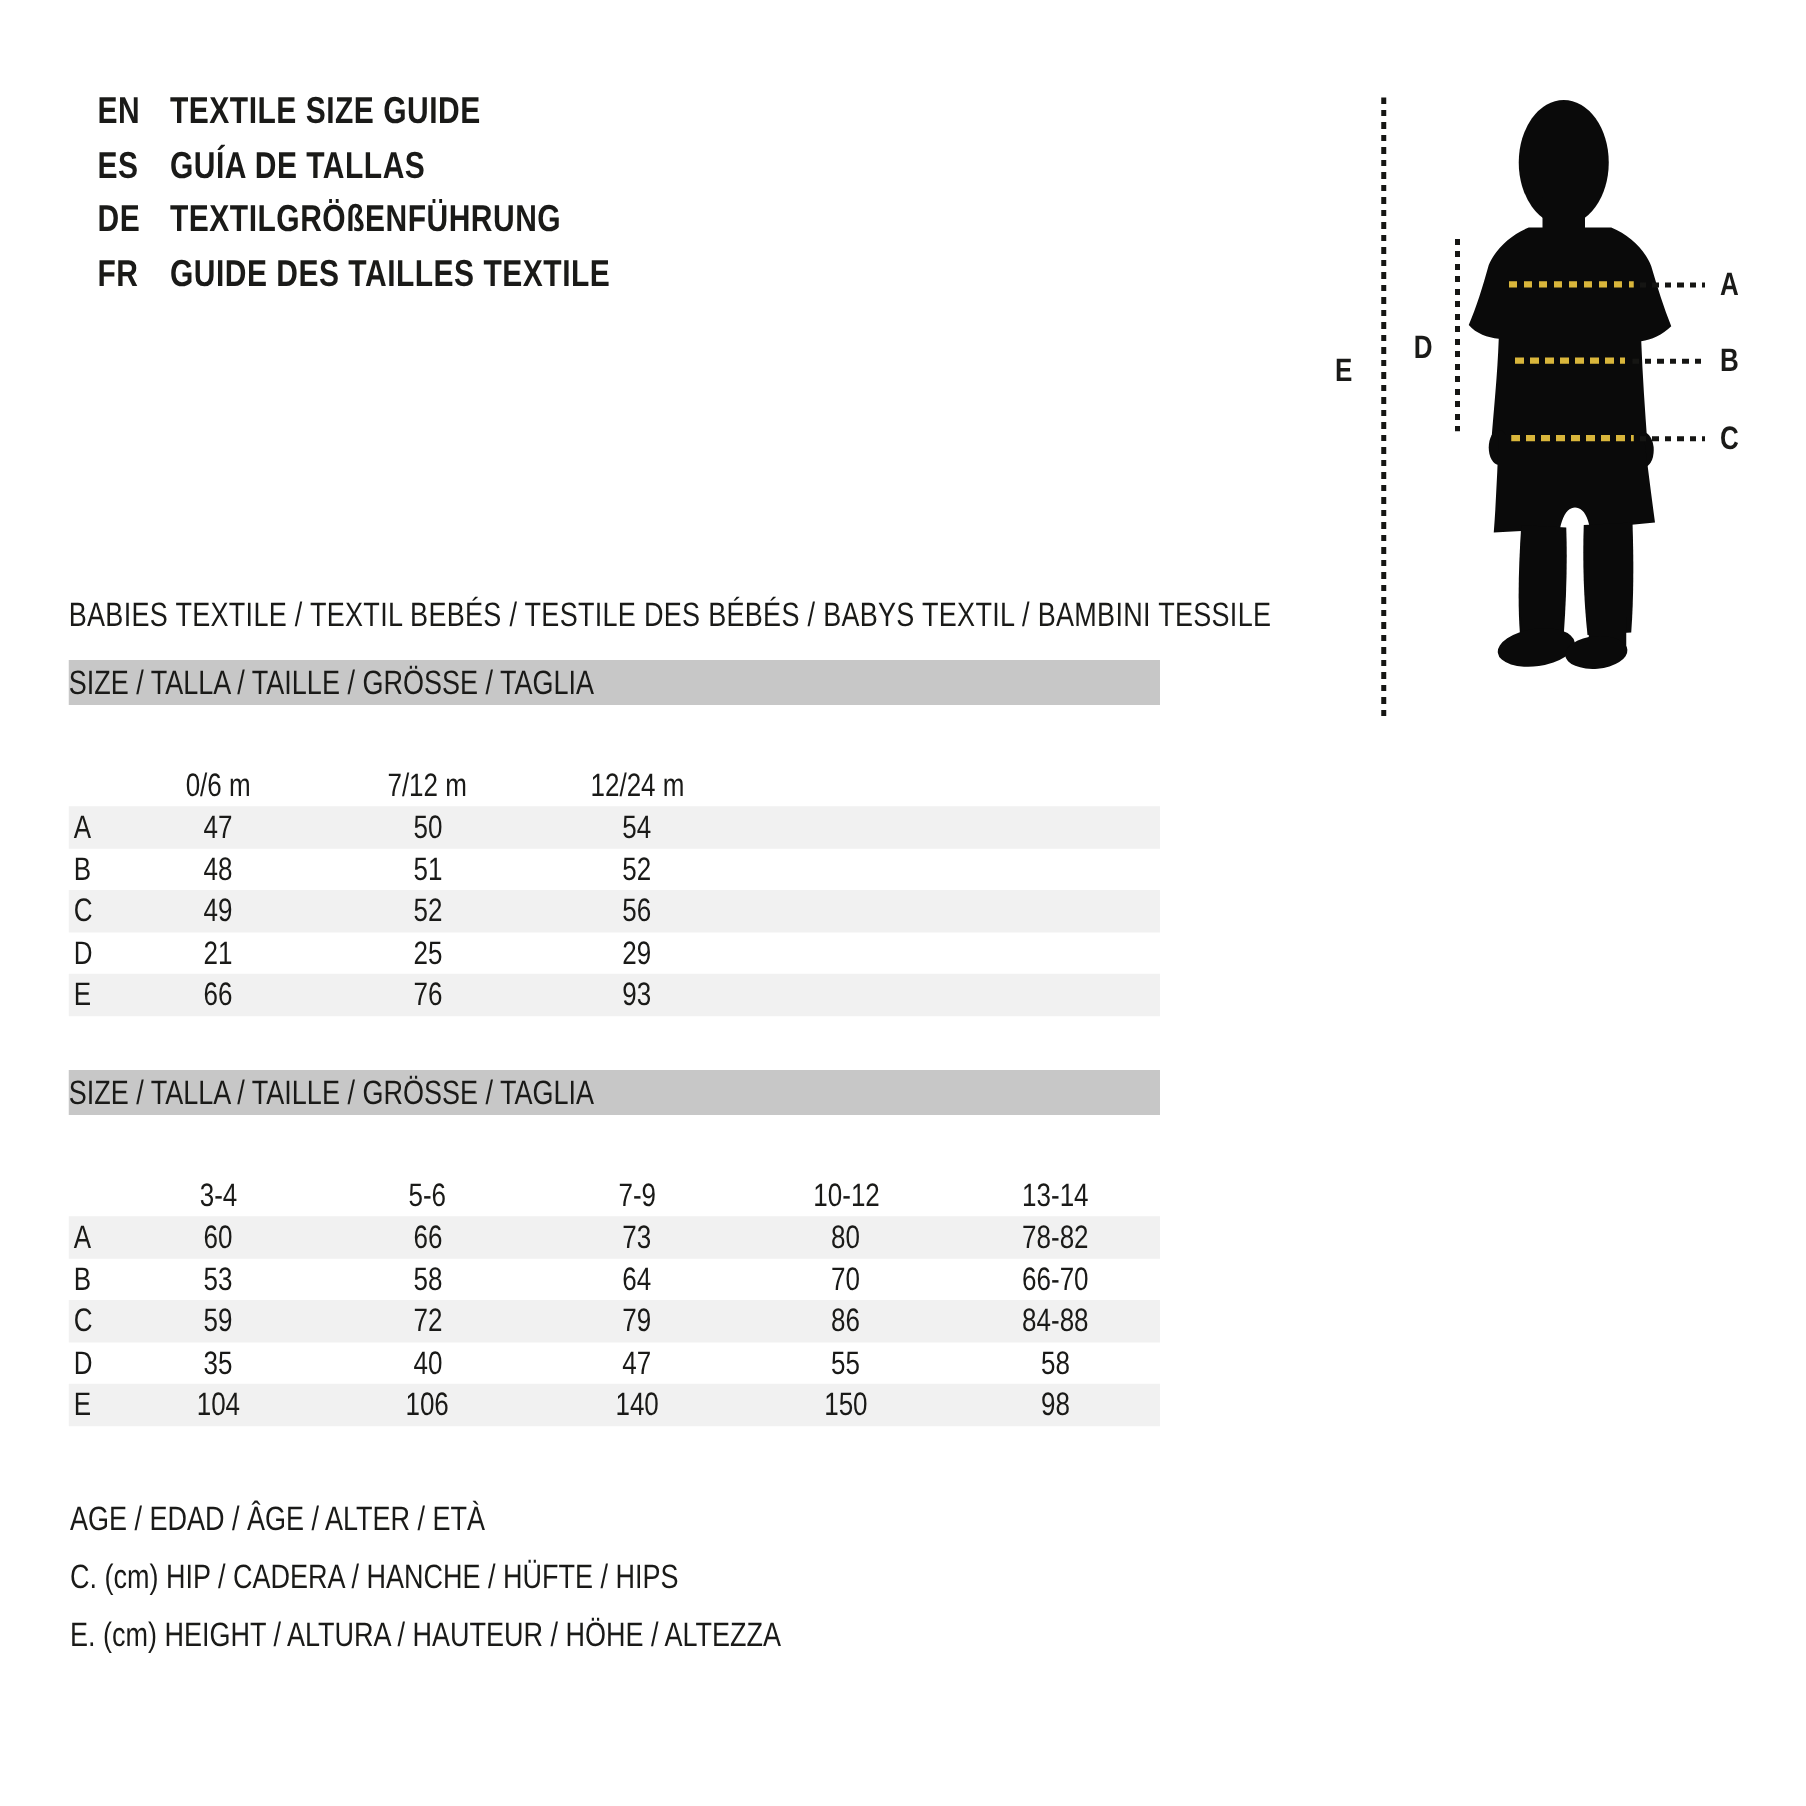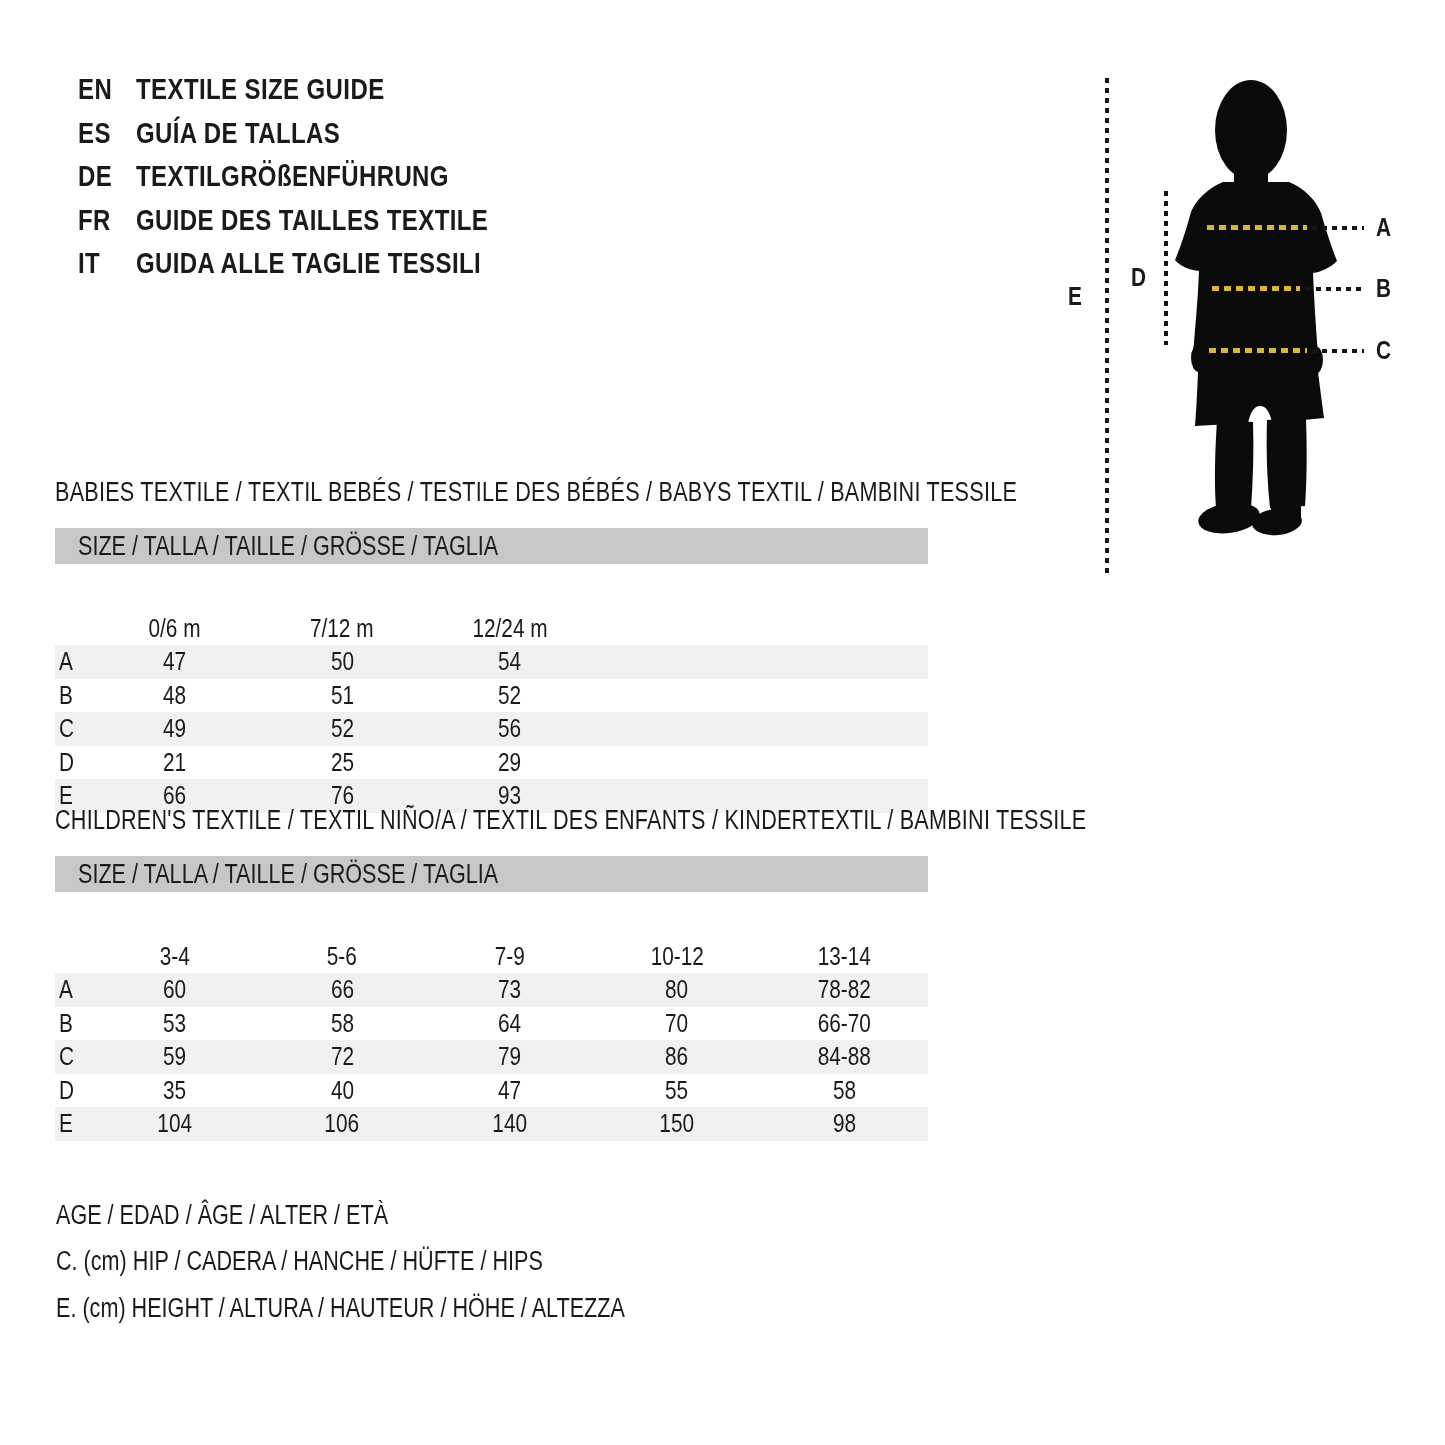--- a/index.html
+++ b/index.html
@@ -65,21 +65,21 @@
   .section-title {
     position:absolute; left:55px;
     font-size:27px; font-weight:400;
     letter-spacing:0.3px;
     text-align:center;
   }
   .size-table { position:absolute; left:55px; width:873px; }
   .size-bar {
     height:36px; background:#c7c7c7;
     display:flex; align-items:center;
-    padding-left:23px;
+    padding-left:0;
     font-size:27px; font-weight:400;
   }
   .trow { display:grid; grid-template-columns:36px repeat(5,1fr); align-items:center; }
   .trow.colhead { height:34px;margin-top:47px; }
   .trow.data { height:33.5px; }
   .trow.striped { background:#f1f1f1; }
   .tcell { text-align:center; font-size:26px; font-weight:400; }
   .tcell.rowlabel { text-align:left; padding-left:4px; }
 
   
@@ -103,24 +103,20 @@
       <span class="lang-code"><span class="cond">ES</span></span>
       <span class="cond">GUÍA DE TALLAS</span>
     </div>
     <div class="lang-row">
       <span class="lang-code"><span class="cond">DE</span></span>
       <span class="cond">TEXTILGRÖßENFÜHRUNG</span>
     </div>
     <div class="lang-row">
       <span class="lang-code"><span class="cond">FR</span></span>
       <span class="cond">GUIDE DES TAILLES TEXTILE</span>
-    </div>
-    <div class="lang-row">
-      <span class="lang-code"><span class="cond">IT</span></span>
-      <span class="cond">GUIDA ALLE TAGLIE TESSILI</span>
     </div>
   </div>
 
   <div class="vline-e"></div>
   <div class="vline-d"></div>
 
   <svg class="silhouette" viewBox="0 0 200 500" aria-hidden="true">
     <g fill="#0a0a0a">
 
       <ellipse cx="91" cy="60" rx="36" ry="50"></ellipse>
@@ -231,23 +227,20 @@
     <div class="trow data striped">
       <div class="tcell rowlabel"><span class="cond">E</span></div>
       <div class="tcell"><span class="cond-c">66</span></div>
       <div class="tcell"><span class="cond-c">76</span></div>
       <div class="tcell"><span class="cond-c">93</span></div>
       <div class="tcell"></div>
         <div class="tcell"></div>
     </div>
   </div>
 
-  <div class="section-title" style="top:805px;">
-    <span class="cond">CHILDREN'S TEXTILE / TEXTIL NIÑO/A / TEXTIL DES ENFANTS / KINDERTEXTIL / BAMBINI TESSILE</span>
-  </div>
 
   <div class="size-table" style="top:856px;">
     <div class="size-bar">
       <span class="cond">SIZE / TALLA / TAILLE / GRÖSSE / TAGLIA</span>
     </div>
     <div class="trow colhead">
       <div class="tcell rowlabel"></div>
       <div class="tcell"><span class="cond-c">3-4</span></div>
       <div class="tcell"><span class="cond-c">5-6</span></div>
       <div class="tcell"><span class="cond-c">7-9</span></div>

